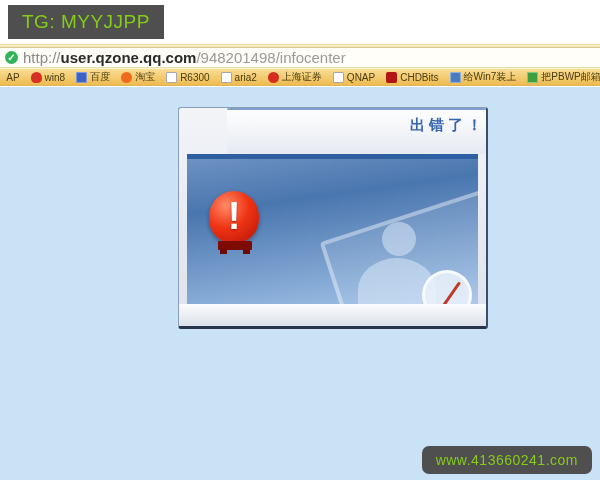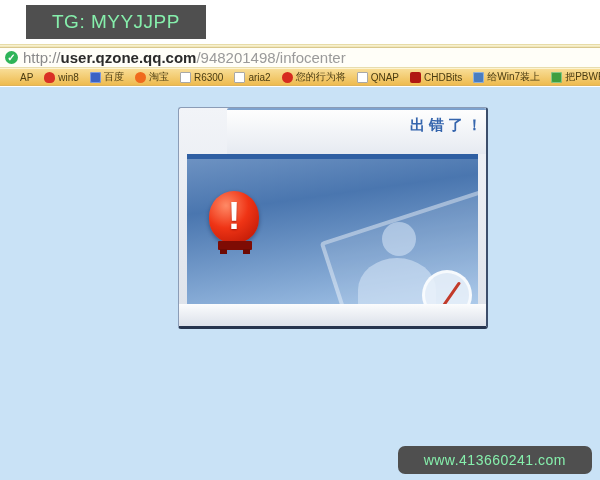--- a/index.html
+++ b/index.html
@@ -4,22 +4,22 @@
 <style>
   * { margin:0; padding:0; box-sizing:border-box; }
   html,body { width:600px; height:480px; }
   body {
     position:relative; overflow:hidden; background:#ffffff;
     font-family:"Liberation Sans", sans-serif;
   }
 
   
   .wm-box {
-    position:absolute; background:#4f4f4f; color:#86efac;
-    padding:6px 26px; font-size:19px; letter-spacing:0.5px; z-index:50;margin-left:18px;
+    position:absolute; background:#4f4f4f; color:#84cc16;
+    padding:6px 14px; font-size:19px; letter-spacing:0.5px; z-index:50;
   }
   .wm-top { left:8px; top:5px; }
   .wm-bottom { right:8px; bottom:6px; font-size:14px;border-radius:7px; }
 
   
   .chrome { position:absolute; top:44px; left:0; width:600px; }
   .chrome-strip {
     height:4px; background:linear-gradient(#faf4d8,#efe4b2);
     border-top:1px solid #e7dca8; border-bottom:1px solid #d9c88f;
   }
@@ -34,21 +34,21 @@
   }
   .url { font-size:15px; white-space:nowrap; overflow:hidden; }
   .url .scheme { color:#8a8a8a; }
   .url .domain { color:#2b2b2b; font-weight:bold; }
   .url .path { color:#9a9a9a; }
 
   .bookmarks {
     height:18px; display:flex; align-items:center; gap:11px;
     padding:0 13px; overflow:hidden;
     background:linear-gradient(#f8dd96,#eebb4f);
-    border-top:1px solid #fdf4d2; border-bottom:1px solid #dfb45a;
+    border-top:1px solid #fdf4d2; border-bottom:1px solid #dfb45a;justify-content:center;
   }
   .bm {
     display:flex; align-items:center; gap:3px; white-space:nowrap;
     font-size:10px; color:#4a3c12; flex:0 0 auto; cursor:default;
   }
   .bm:first-child { margin-left:-7px; }
   .bm-icon { width:11px; height:11px; border-radius:2px; flex:0 0 auto; }
   .bi-none { background:transparent; }
   .bi-red-badge { background:#d93025; border-radius:50% 50% 40% 40%; }
   .bi-baidu { background:#3b63c4; box-shadow:inset 0 0 0 1px #7d9ae0; }
@@ -170,21 +170,21 @@
       <span class="bm">
         <span class="bm-icon bi-page"></span>
         <span>R6300</span>
       </span>
       <span class="bm">
         <span class="bm-icon bi-page"></span>
         <span>aria2</span>
       </span>
       <span class="bm">
         <span class="bm-icon bi-red-circle"></span>
-        <span>您的行为将</span>
+        <span>上海证券</span>
       </span>
       <span class="bm">
         <span class="bm-icon bi-page"></span>
         <span>QNAP</span>
       </span>
       <span class="bm">
         <span class="bm-icon bi-chd"></span>
         <span>CHDBits</span>
       </span>
       <span class="bm">

